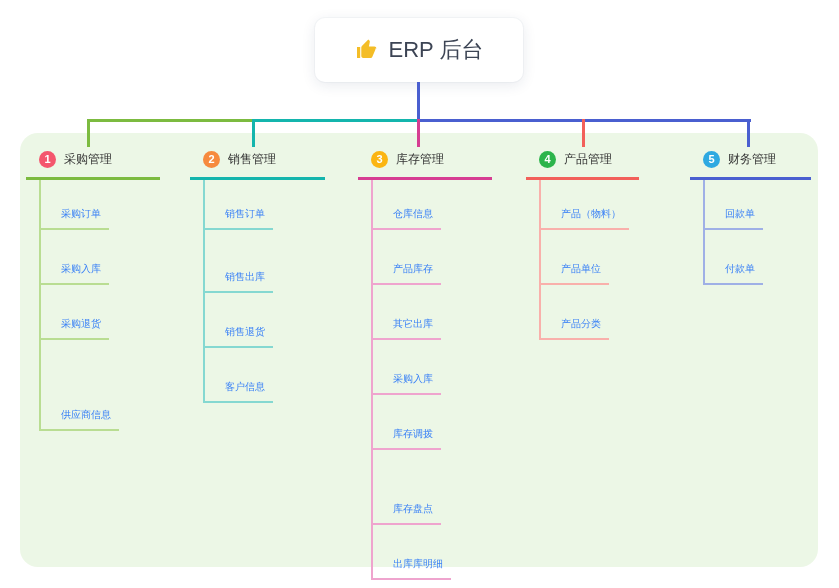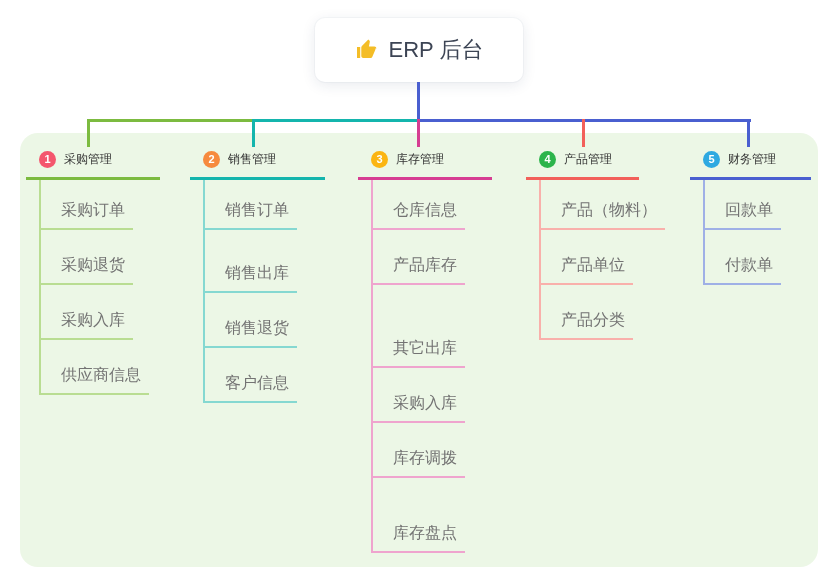--- a/index.html
+++ b/index.html
@@ -29,21 +29,21 @@
                  border-bottom:3px solid #000;box-sizing:border-box;height:33px;}
   .badge{width:17px;height:17px;border-radius:50%;flex:0 0 17px;
          display:flex;align-items:center;justify-content:center;
          color:#ffffff;font-size:11px;font-weight:bold;line-height:1;}
   .branch-label{font-size:12px;color:#333333;white-space:nowrap;}
   .children{margin-left:13px;border-left:2px solid #ccc;}
   .child{height:55px;display:flex;align-items:flex-end;
          padding:0 8px 7px 20px;box-sizing:border-box;
          width:max-content;border-bottom:2px solid #ccc;}
   .child:first-child{height:50px;}
-  .child-label{font-size:16px;color:#737373;white-space:nowrap;}
+  .child-label{font-size:10px;color:#3b82f6;white-space:nowrap;}
 </style>
 </head>
 <body>
 
 <div class="canvas">
   <div class="panel"></div>
 
   <div class="root-node">
     <span class="thumb-icon">
       <svg width="24" height="24" viewBox="0 0 24 24" aria-hidden="true">
@@ -68,26 +68,26 @@
   <div class="branch" style="left: 26px; top: 147px;">
     <div class="branch-header" style="width: 134px; border-bottom-color: rgb(124, 187, 64);">
       <span class="badge" style="background: rgb(244, 86, 109);">1</span>
       <span class="branch-label">采购管理</span>
     </div>
     <div class="children" style="border-left-color: rgb(185, 221, 146);">
           <div class="child" style="border-bottom-color: rgb(185, 221, 146);">
             <span class="child-label">采购订单</span>
           </div>
           <div class="child" style="border-bottom-color: rgb(185, 221, 146);">
-            <span class="child-label">采购退货</span>
-          </div>
-          <div class="child" style="border-bottom-color: rgb(185, 221, 146);">
             <span class="child-label">采购入库</span>
           </div>
           <div class="child" style="border-bottom-color: rgb(185, 221, 146);">
+            <span class="child-label">采购退货</span>
+          </div>
+          <div class="child" style="border-bottom-color: rgb(185, 221, 146); margin-top: 36px;">
             <span class="child-label">供应商信息</span>
           </div>
         </div>
   </div>
 
   <div class="branch" style="left: 190px; top: 147px;">
     <div class="branch-header" style="width: 135px; border-bottom-color: rgb(20, 181, 173);">
       <span class="badge" style="background: rgb(246, 138, 62);">2</span>
       <span class="branch-label">销售管理</span>
     </div>
@@ -112,31 +112,34 @@
       <span class="badge" style="background: rgb(251, 181, 18);">3</span>
       <span class="branch-label">库存管理</span>
     </div>
     <div class="children" style="border-left-color: rgb(239, 164, 206);">
           <div class="child" style="border-bottom-color: rgb(239, 164, 206);">
             <span class="child-label">仓库信息</span>
           </div>
           <div class="child" style="border-bottom-color: rgb(239, 164, 206);">
             <span class="child-label">产品库存</span>
           </div>
-          <div class="child" style="border-bottom-color: rgb(239, 164, 206); margin-top: 28px;">
+          <div class="child" style="border-bottom-color: rgb(239, 164, 206);">
             <span class="child-label">其它出库</span>
           </div>
           <div class="child" style="border-bottom-color: rgb(239, 164, 206);">
             <span class="child-label">采购入库</span>
           </div>
           <div class="child" style="border-bottom-color: rgb(239, 164, 206);">
             <span class="child-label">库存调拨</span>
           </div>
           <div class="child" style="border-bottom-color: rgb(239, 164, 206); margin-top: 20px;">
             <span class="child-label">库存盘点</span>
+          </div>
+          <div class="child" style="border-bottom-color: rgb(239, 164, 206);">
+            <span class="child-label">出库库明细</span>
           </div>
         </div>
   </div>
 
   <div class="branch" style="left: 526px; top: 147px;">
     <div class="branch-header" style="width: 113px; border-bottom-color: rgb(242, 96, 90);">
       <span class="badge" style="background: rgb(44, 180, 75);">4</span>
       <span class="branch-label">产品管理</span>
     </div>
     <div class="children" style="border-left-color: rgb(249, 176, 171);">

